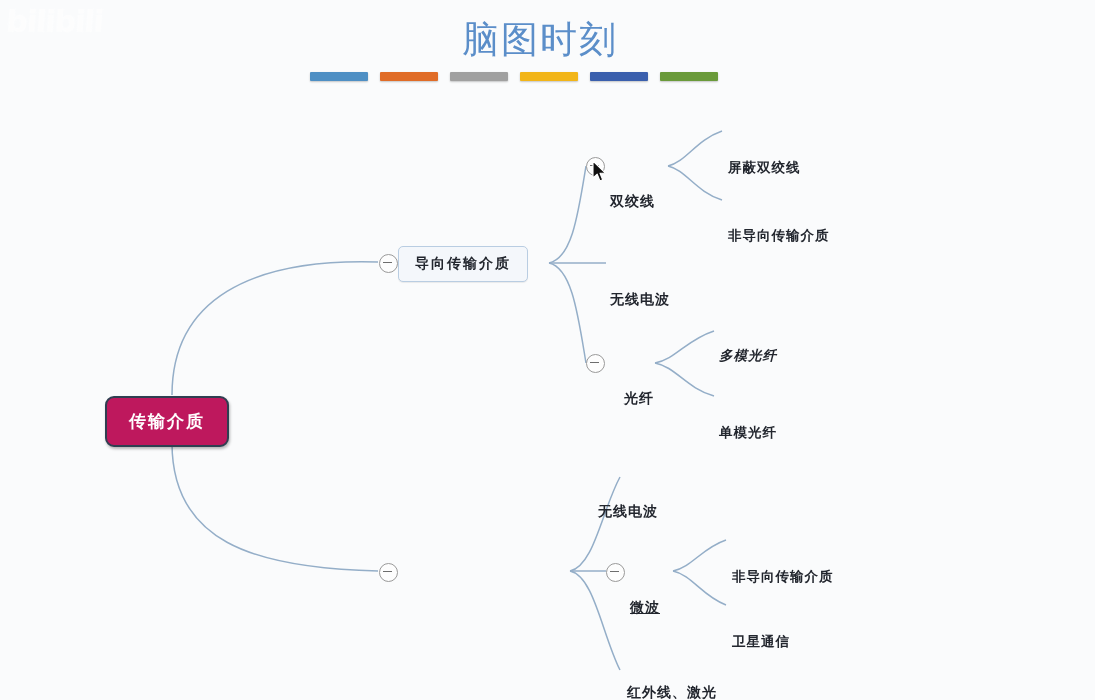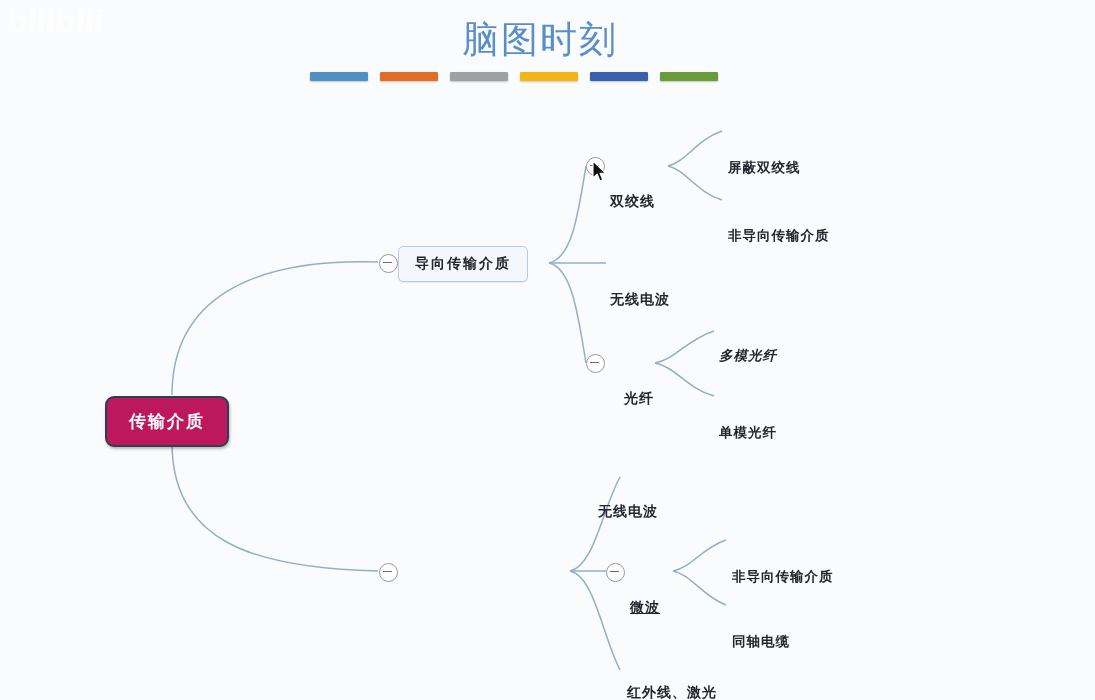--- a/index.html
+++ b/index.html
@@ -160,19 +160,19 @@
   <div class="node leaf-node leaf-sm" style="left:719px;top:388px;">单模光纤</div>
 
   <div class="node leaf-node" style="left:598px;top:467px;">无线电波</div>
 
   <div class="toggle" style="left:606px;top:563px;"></div>
   <div class="node leaf-node" style="left:630px;top:563px;text-decoration:underline;">微波</div>
 
   <div class="node leaf-node" style="left:627px;top:648px;">红外线、激光</div>
 
   <div class="node leaf-node leaf-sm" style="left:732px;top:532px;">非导向传输介质</div>
-  <div class="node leaf-node leaf-sm" style="left:732px;top:597px;">同轴电缆</div>
+  <div class="node leaf-node leaf-sm" style="left:732px;top:597px;">卫星通信</div>
 
   <svg id="cursor" viewBox="0 0 16 24" style="left: 592px; top: 160px;">
     <path d="M1,1 L1,18 L5.2,14.1 L8,21 L10.7,19.8 L8,13.2 L13.4,13.2 Z" fill="#111111" stroke="#ffffff" stroke-width="1.1" stroke-linejoin="round"></path>
   </svg>
 
 </div>
 
 </body></html>

